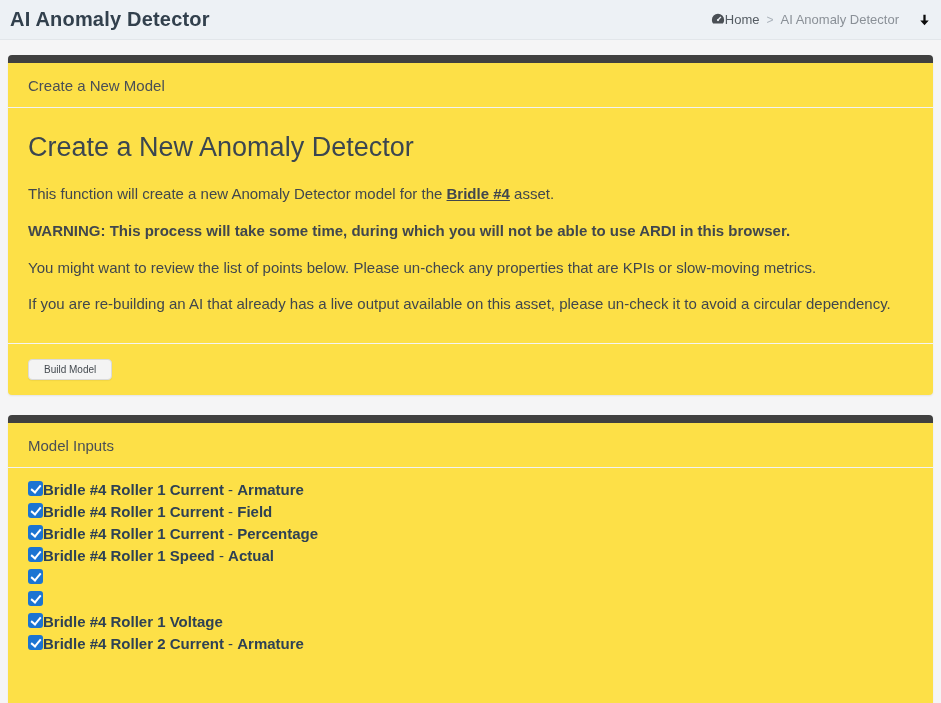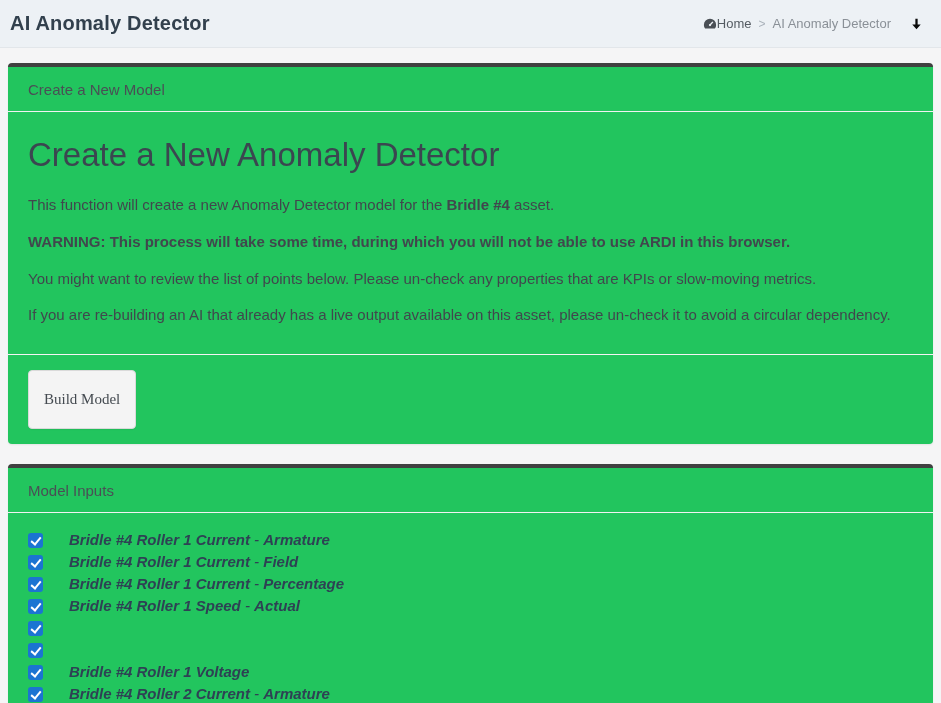--- a/index.html
+++ b/index.html
@@ -6,68 +6,68 @@
   html, body { margin: 0; padding: 0; }
   body {
     width: 941px; height: 703px; overflow: hidden;
     background: #f5f5f6;
     font-family: "Liberation Sans", sans-serif;
     -webkit-font-smoothing: antialiased;
   }
 
   
   .topbar {
-    height: 48px; background: #edf1f5;
+    height: 40px; background: #edf1f5;
     border-bottom: 1px solid #e2e6ea;
     display: flex; align-items: center; justify-content: space-between;
-    padding: 0 18px 0 10px;
+    padding: 0 10px 0 10px;
   }
   .app-title {
     font-size: 20px; font-weight: 600; color: #32404d; letter-spacing: .2px;
   }
   .breadcrumb { display: flex; align-items: center; gap: 7px; font-size: 13px; }
-  .bc-home { display: flex; align-items: center; color: #555c63; cursor: pointer; }
+  .bc-home { display: flex; align-items: flex-start; color: #555c63; cursor: pointer; }
   .bc-sep { color: #aab2ba; font-size: 12px; }
   .bc-current { color: #8a9097; }
   .bc-arrow { margin-left: 12px; display: flex; align-items: center; cursor: pointer; }
 
   
   .panel {
-    margin: 0 8px; background: #22c55e;
-    border-top: 4px solid #404040;
+    margin: 0 8px; background: #fde047;
+    border-top: 8px solid #404040;
     border-radius: 4px;
     box-shadow: 0 1px 2px rgba(0,0,0,0.07);
   }
   .panel-create { margin-top: 15px; }
   .panel-inputs { margin-top: 20px; min-height: 320px; }
   .panel-hd {
     padding: 14px 20px 13px;
     font-size: 15px; color: #4a4f55;
     border-bottom: 1px solid #f1f2f3;
   }
   .panel-body { padding: 16px 20px 20px; }
   .page-heading {
-    margin: 8px 0 20px; font-size: 33px; font-weight: 400; color: #3b4650;
+    margin: 8px 0 20px; font-size: 27px; font-weight: 400; color: #3b4650;
   }
   .panel-body p { margin: 0 0 15px; font-size: 15px; color: #41474d; line-height: 1.45; }
   .panel-body p:last-child { margin-bottom: 8px; }
   .p-warning { font-weight: 700; color: #3a4046; }
-  .asset-name { font-weight: 700; }
+  .asset-name { font-weight: 700; text-decoration: underline; }
   .panel-ft { border-top: 1px solid #f4f4f4; padding: 15px 20px; }
   .btn {
     display: inline-block; background: #f4f4f4;
     border: 1px solid #dadada; border-radius: 4px;
-    padding: 20px 15px; font-size: 15px; color: #444a50;
-    font-family: Liberation Serif, serif; cursor: pointer;
+    padding: 4px 15px; font-size: 10px; color: #444a50;
+    font-family: Liberation Sans, sans-serif; cursor: pointer;
     box-shadow: 0 1px 1px rgba(0,0,0,0.05);
   }
 
   
   .inputs-list { padding: 13px 20px 20px; }
-  .input-row { display: flex; align-items: flex-end; height: 22px; gap: 26px; font-style: italic; }
+  .input-row { display: flex; align-items: flex-start; height: 22px; gap: 0; }
   .cb {
     width: 15px; height: 15px; flex: none;
     background: #1b74d2; border-radius: 3px; position: relative; cursor: pointer;
   }
   .cb::after {
     content: ""; position: absolute; left: 5px; top: 2px;
     width: 4px; height: 8px;
     border: solid #fff; border-width: 0 2px 2px 0;
     transform: rotate(40deg);
   }

